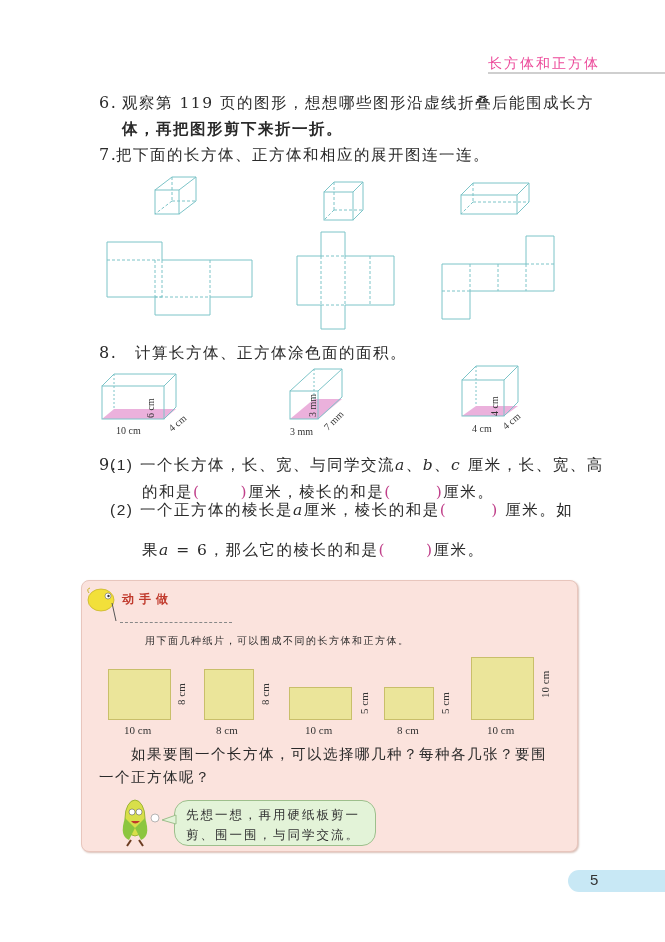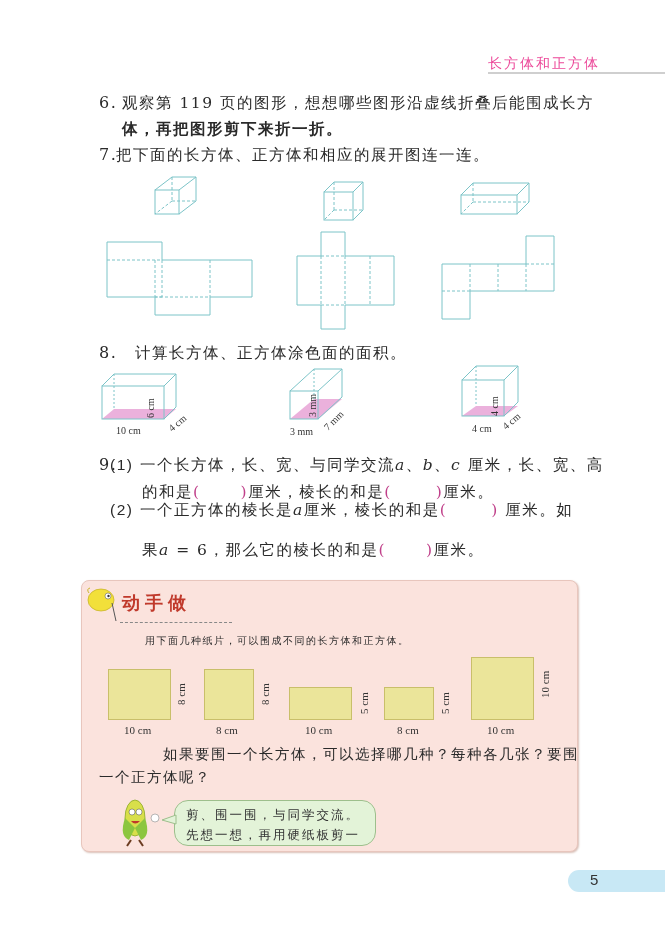--- a/index.html
+++ b/index.html
@@ -9,21 +9,21 @@
   .header-title{left:488px;top:55px;font-size:14px;letter-spacing:2px;color:#ec4899;}
   .header-rule{left:488px;top:72px;width:177px;height:2px;background:#cfcfcf;}
   .line{font-size:15.5px;letter-spacing:1.5px;white-space:nowrap;color:#2a2a2a;}
   .num{font-size:16px;}
   .paren{color:#c0408a;}
   .it{font-style:italic;}
   svg{position:absolute;overflow:visible;}
   .dim{font-family:"Liberation Serif",serif;font-size:10px;fill:#333;}
   .box-panel{left:81px;top:580px;width:495px;height:270px;background:#fbe3dd;
              border:1px solid #e8c6bd;border-radius:8px;box-shadow:1px 1px 2px #d9c0b8;}
-  .section-title{left:122px;top:591px;font-size:18px;font-weight:bold;color:#c0392b;letter-spacing:5px;font-family:Liberation Serif, serif;}
+  .section-title{left:122px;top:591px;font-size:12px;font-weight:bold;color:#c0392b;letter-spacing:5px;font-family:Liberation Serif, serif;}
   .section-dash{left:120px;top:622px;width:112px;border-top:1px dashed #888;}
   .bubble{left:174px;top:800px;width:200px;height:44px;background:#e3f3d8;border:1px solid #9dbf8c;border-radius:14px;}
   .bubble-text{left:186px;top:805px;font-size:12.5px;letter-spacing:2px;line-height:20px;color:#333;}
   .page-tab{left:568px;top:870px;width:97px;height:22px;background:#c8e8f5;border-radius:11px 0 0 11px;}
   .page-num{left:590px;top:871px;font-size:15px;font-family:"Liberation Sans",sans-serif;color:#333;}
   .paper{background:#ebe59a;border:1px solid #c9bf6a;position:absolute;}
   .plabel{position:absolute;font-family:"Liberation Serif",serif;font-size:11px;color:#333;}
   .vlabel{position:absolute;font-family:"Liberation Serif",serif;font-size:11px;color:#333;transform:rotate(-90deg);transform-origin:left top;white-space:nowrap;}
 </style>
 </head>
@@ -212,38 +212,38 @@
   <div class="paper" style="left:384px;top:687px;width:48px;height:31px;"></div>
   <div class="vlabel" style="left:439px;top:714px;">5 cm</div>
   <div class="plabel" style="left:397px;top:724px;">8 cm</div>
 </div>
 <div>
   <div class="paper" style="left:471px;top:657px;width:61px;height:61px;"></div>
   <div class="vlabel" style="left:539px;top:698px;">10 cm</div>
   <div class="plabel" style="left:487px;top:724px;">10 cm</div>
 </div>
 
-<div class="abs line" style="left:131px;top:745px;font-size:14.5px;margin-left:32px;">如果要围一个长方体，可以选择哪几种？每种各几张？要围</div>
+<div class="abs line" style="left:131px;top:745px;font-size:14.5px;">如果要围一个长方体，可以选择哪几种？每种各几张？要围</div>
 <div class="abs line" style="left:99px;top:768px;font-size:14.5px;">一个正方体呢？</div>
 
 <svg style="left:113px;top:788px;" width="50" height="60">
   <ellipse cx="22" cy="30" rx="10" ry="18" fill="#d8df4a" stroke="#8aa82a" stroke-width="0.8"></ellipse>
   <path d="M12,30 Q6,48 16,52 L22,40 Z" fill="#8cc63f"></path>
   <path d="M32,30 Q38,48 28,52 L22,40 Z" fill="#8cc63f"></path>
   <circle cx="19" cy="24" r="3" fill="#fff" stroke="#444" stroke-width="0.5"></circle>
   <circle cx="26" cy="24" r="3" fill="#fff" stroke="#444" stroke-width="0.5"></circle>
   <path d="M18,33 Q22,38 27,33" fill="#c0392b"></path>
   <line x1="18" y1="52" x2="14" y2="58" stroke="#6b3b1f" stroke-width="2"></line>
   <line x1="26" y1="52" x2="30" y2="58" stroke="#6b3b1f" stroke-width="2"></line>
   <circle cx="42" cy="30" r="4" fill="#fff" stroke="#888" stroke-width="0.6"></circle>
 </svg>
 
 <div class="abs bubble"></div>
 <svg style="left:162px;top:815px;" width="14" height="10">
   <polygon points="14,0 0,5 14,9" fill="#e3f3d8" stroke="#9dbf8c" stroke-width="1"></polygon>
 </svg>
 <div class="abs bubble-text">
+  <div>先想一想，再用硬纸板剪一</div>
   <div>剪、围一围，与同学交流。</div>
-  <div>先想一想，再用硬纸板剪一</div>
 </div>
 
 <div class="abs page-tab"></div>
 <div class="abs page-num">5</div>
 
 </body></html>

